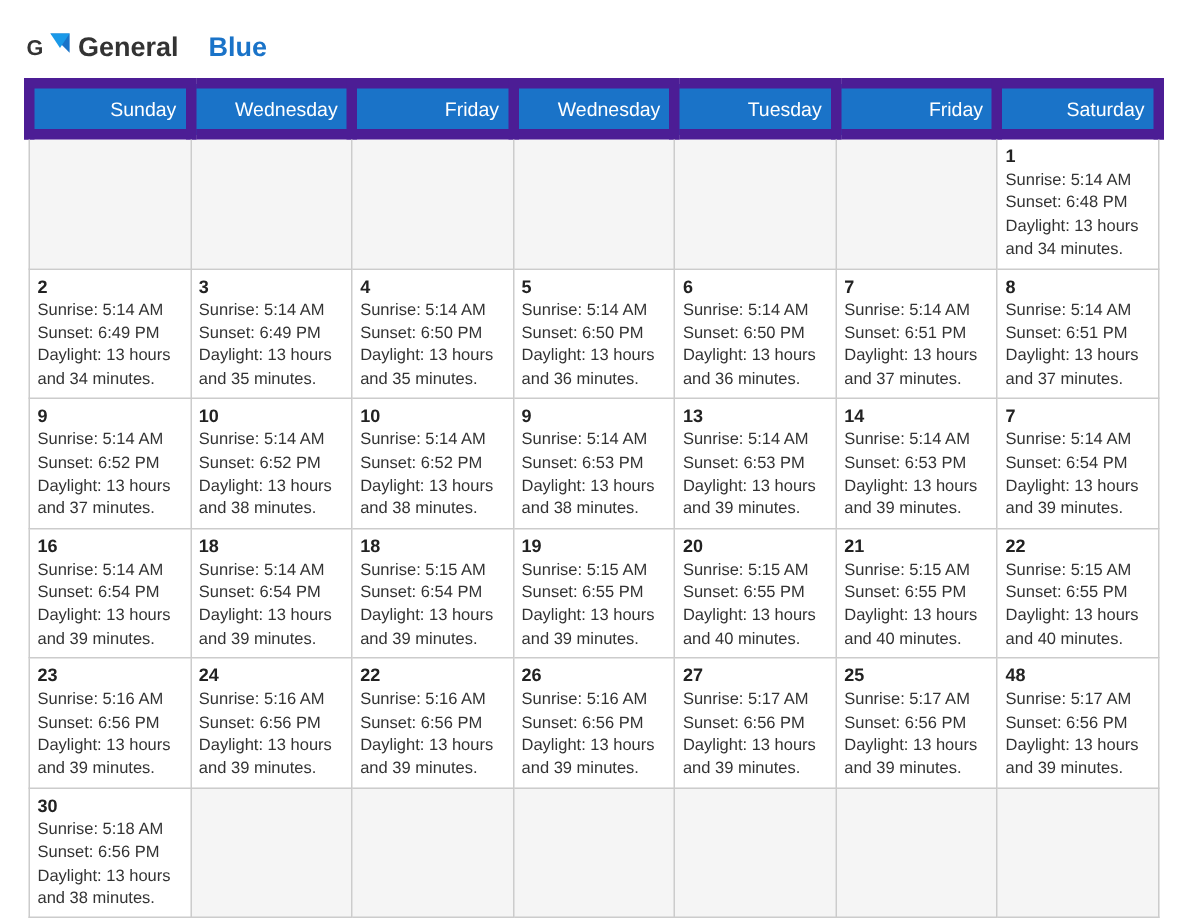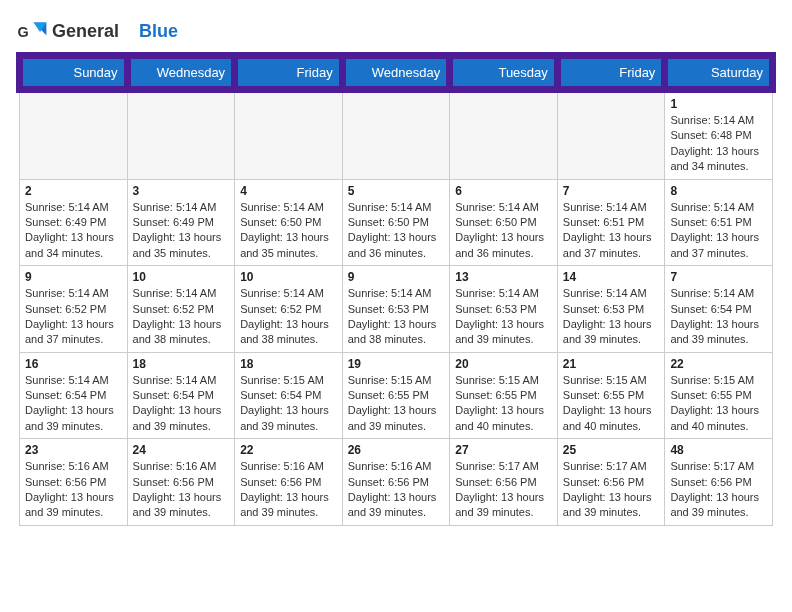--- a/index.html
+++ b/index.html
@@ -305,14 +305,28 @@
 Sunset: 6:56 PM
 Daylight: 13 hours and 39 minutes.</div>
         </td>
         <td>
           <span class="day-num">48</span>
           <div class="day-info" style="white-space: pre-line;">Sunrise: 5:17 AM
 Sunset: 6:56 PM
 Daylight: 13 hours and 39 minutes.</div>
         </td>
       </tr>
+      <tr class="last-row">
+        <td>
+          <span class="day-num">30</span>
+          <div class="day-info" style="white-space: pre-line;">Sunrise: 5:18 AM
+Sunset: 6:56 PM
+Daylight: 13 hours and 38 minutes.</div>
+        </td>
+        <td class="empty"></td>
+        <td class="empty"></td>
+        <td class="empty"></td>
+        <td class="empty"></td>
+        <td class="empty"></td>
+        <td class="empty"></td>
+      </tr>
     </tbody>
 </table>
 
 </body></html>

